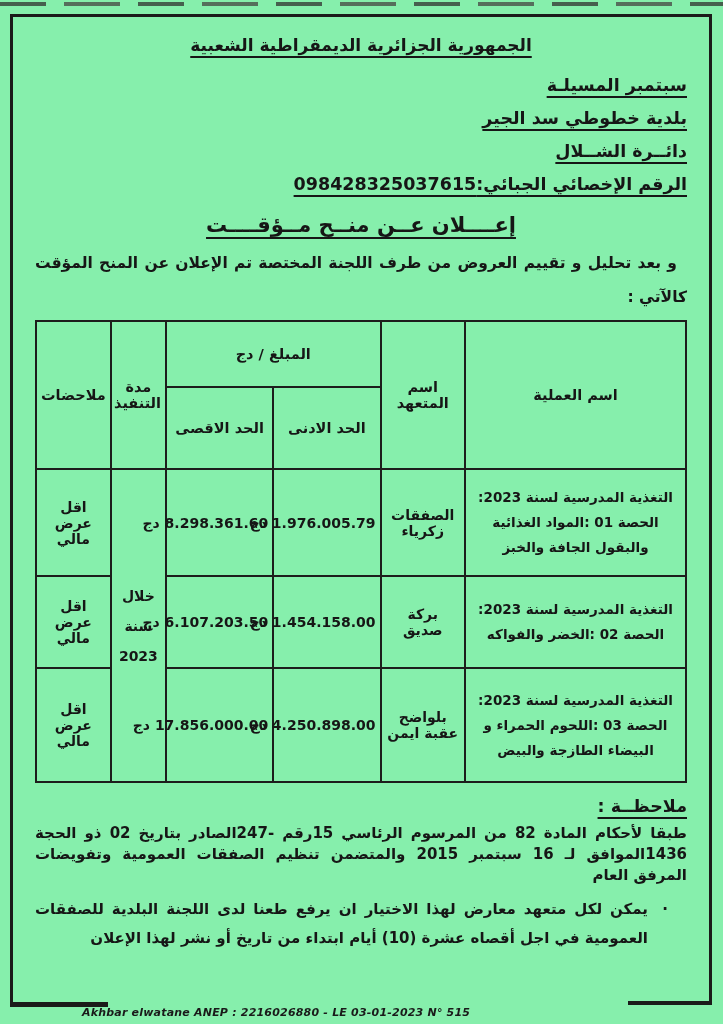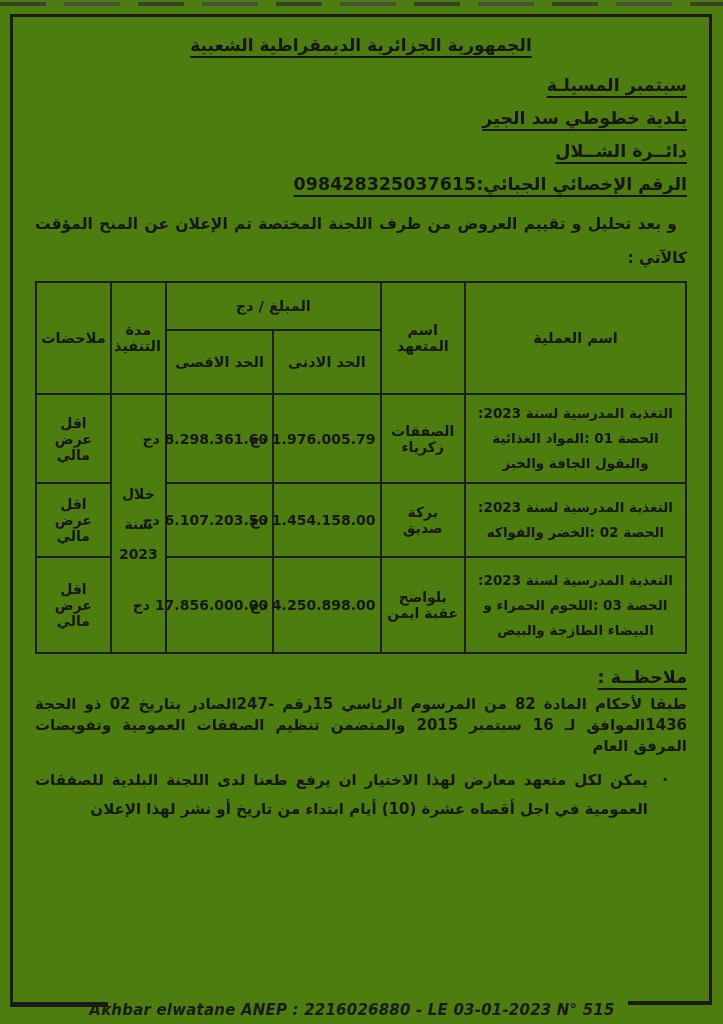--- a/index.html
+++ b/index.html
@@ -1,19 +1,19 @@
 <!DOCTYPE html>
 <html lang="ar"><head>
 <meta charset="utf-8">
 <style>
   html,body{margin:0;padding:0;background:#e8e6e2;}
   .page{
     position:relative;
     width:723px;height:1024px;
-    background:#4d7c0f;
+    background:#86efac;
     font-family:"DejaVu Sans",sans-serif;
     color:#161616;
     overflow:hidden;
     margin:0 auto;
   }
   
   .top-artifact{
     position:absolute;top:2px;left:0;right:0;height:4px;
     background:repeating-linear-gradient(90deg,#30302e 0 46px,transparent 46px 64px,#454441 64px 120px,transparent 120px 138px);
     opacity:.75;
@@ -36,21 +36,21 @@
   }
   .intro{margin-top:6px;font-size:15.5px;font-weight:700;}
   .intro p{margin:0;line-height:34px;text-align:justify;}
   .intro p.lead-indent{text-indent:10px;}
   table.awards{
     width:100%;border-collapse:collapse;margin-top:6px;
     font-size:14px;table-layout:fixed;
   }
   table.awards th,table.awards td{
     border:2px solid #1d1d1c;text-align:center;vertical-align:middle;
-    padding:6px 4px;font-weight:700;
+    padding:15px 4px;font-weight:700;
   }
   .col-op{width:34%;}  .col-con{width:13%;}
   .col-min{width:16.5%;} .col-max{width:16.5%;}
   .col-dur{width:8.5%;}  .col-rem{width:11.5%;}
   tr.hdr1 th{height:34px;font-size:14.5px;}
   tr.hdr2 th{height:50px;font-size:14.5px;}
   tr.r1 td{height:60px;}
   tr.r2 td{height:60px;}
   tr.r3 td{height:82px;}
   .op-line{display:block;line-height:25px;font-size:13.5px;}
@@ -67,22 +67,22 @@
     display:flex;gap:9px;margin-top:9px;
     font-size:15px;font-weight:700;line-height:29px;text-align:justify;
   }
   .bullet .marker{flex:none;width:16px;text-align:center;font-size:15px;}
   .bullet .btext{flex:1;}
   
   .bottom-seg-left{position:absolute;left:10px;bottom:17px;width:98px;height:5px;background:#1b1b1a;}
   .bottom-seg-right{position:absolute;right:11px;bottom:19px;width:84px;height:4px;background:#1b1b1a;}
   .footer-credit{
     position:absolute;bottom:5px;left:82px;width:540px;
-    direction:ltr;text-align:center;
-    font-style:italic;font-weight:700;font-size:15px;color:#1a1a1a;
+    direction:ltr;
+    font-style:italic;font-weight:700;font-size:11px;color:#1a1a1a;
     letter-spacing:.2px;white-space:nowrap;
   }
 </style>
 </head>
 <body>
 
 <div class="page">
 
   <div class="top-artifact"></div>
 
@@ -90,20 +90,21 @@
 
     <div class="republic u">الجمهورية الجزائرية الديمقراطية الشعبية</div>
 
     <div class="org-block">
       <span class="org-line u">سبتمبر المسيلـة</span>
       <span class="org-line u">بلدية خطوطي سد الجير</span>
       <span class="org-line u">دائــرة الشــلال</span>
       <span class="org-line u">الرقم الإخصائي الجبائي:098428325037615</span>
     </div>
 
+    <div class="main-title u">إعــــلان عــن منــح مــؤقــــت</div>
 
     <div class="intro">
       <p class="lead-indent">و بعد تحليل و تقييم العروض من طرف اللجنة المختصة تم الإعلان عن المنح المؤقت كالآتي :</p>
     </div>
 
     <table class="awards">
       <colgroup>
         <col class="col-op">
           <col class="col-con">
           <col class="col-min">

